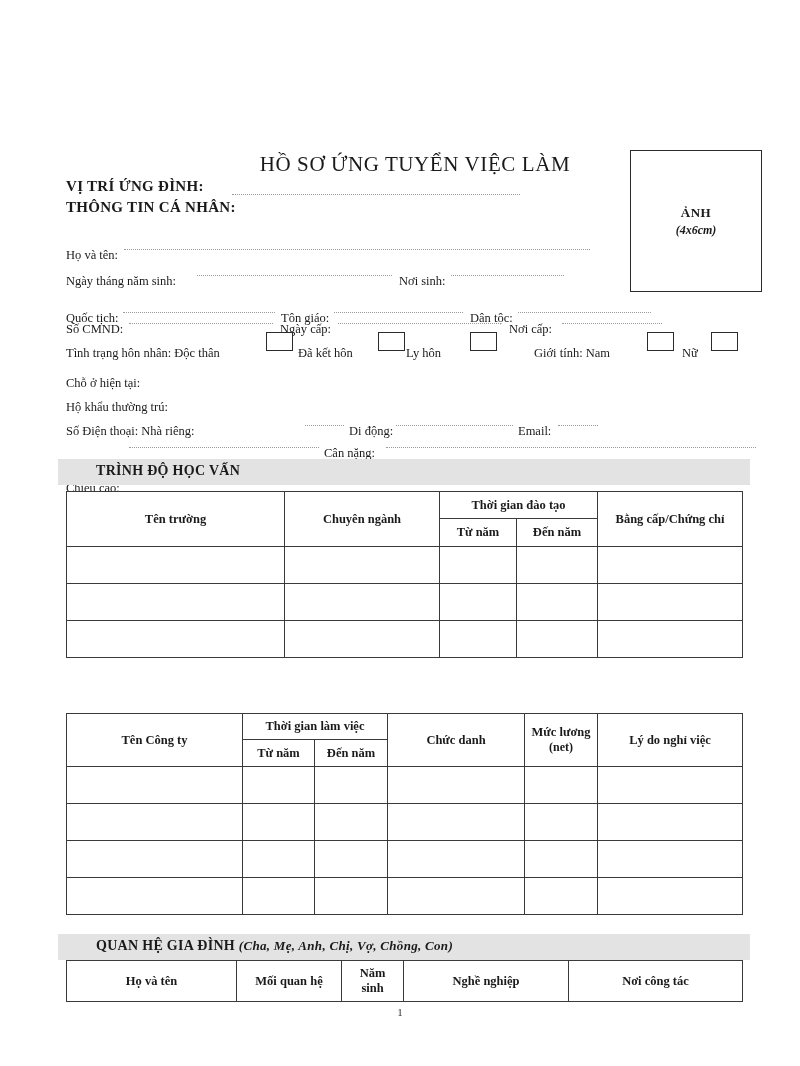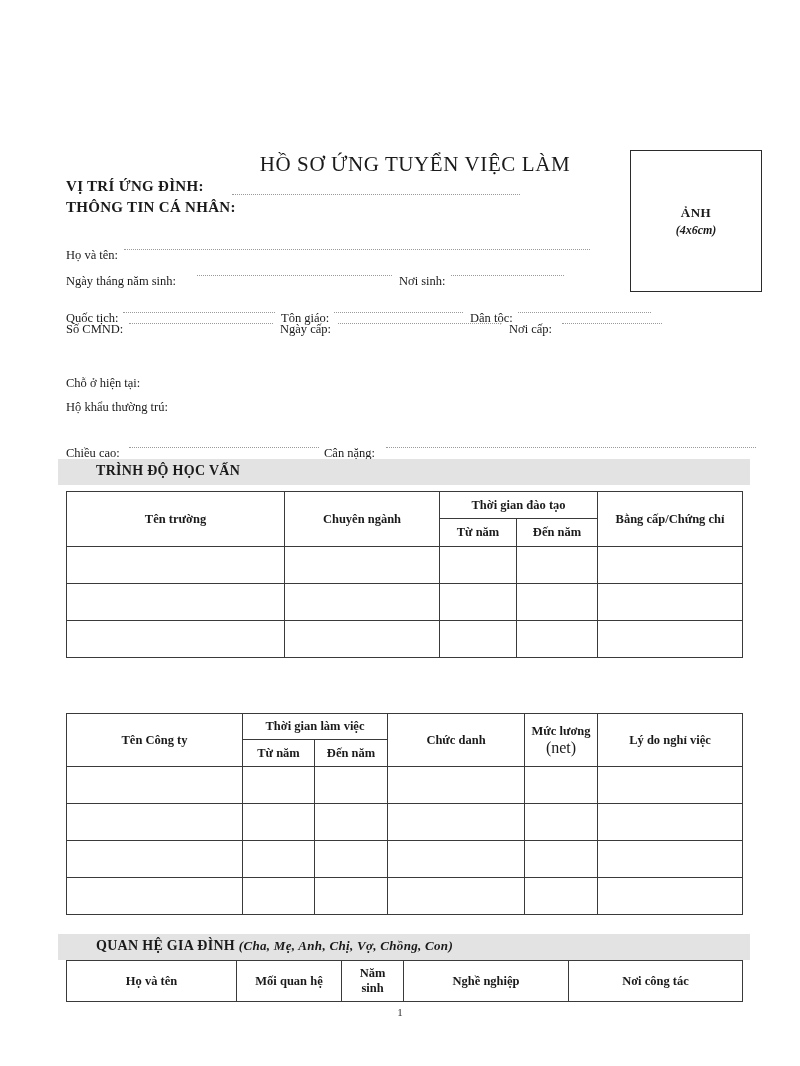--- a/index.html
+++ b/index.html
@@ -165,21 +165,21 @@
   table.form-tbl td, table.form-tbl th {
     border: 1.4px solid #3a3a3a;
     font-size: 12.5px;
     font-weight: bold;
     text-align: center;
     vertical-align: middle;
     padding: 2px 3px;
     font-family: "Liberation Serif", serif;
   }
   table.form-tbl td.blank { height: 37px; }
-  table.form-tbl .sub { font-size: 16px; font-weight: normal; text-align: right; }
+  table.form-tbl .sub { font-size: 12px; font-weight: bold; text-align: right; }
 
   
   .page-num {
     position: absolute;
     left: 0; top: 1006px;
     width: 800px;
     text-align: center;
     font-size: 11px;
     color: #333;
   }
@@ -224,33 +224,53 @@
 
   <div class="field-row" style="top:310px;">
     <span class="lbl" style="left:0;">Số CMND:</span>
     <span class="dl" style="left:63px; width:144px;"></span>
     <span class="lbl" style="left:214px;">Ngày cấp:</span>
     <span class="dl" style="left:272px; width:163px;"></span>
     <span class="lbl" style="left:443px;">Nơi cấp:</span>
     <span class="dl" style="left:496px; width:100px;"></span>
   </div>
 
+  <div class="field-row" style="top:334px;">
+    <span class="lbl" style="left:0;">Tình trạng hôn nhân: Độc thân</span>
+    <span class="cbox" style="left:200px;"></span>
+    <span class="lbl" style="left:232px;">Đã kết hôn</span>
+    <span class="cbox" style="left:312px;"></span>
+    <span class="lbl" style="left:340px;">Ly hôn</span>
+    <span class="cbox" style="left:404px;"></span>
+    <span class="lbl" style="left:468px;">Giới tính:  Nam</span>
+    <span class="cbox" style="left:581px;"></span>
+    <span class="lbl" style="left:616px;">Nữ</span>
+    <span class="cbox" style="left:645px;"></span>
+  </div>
 
   <div class="field-row" style="top:364px;">
     <span class="lbl" style="left:0;">Chỗ ở hiện tại:</span>
     <span class="dl" style="left:122px; width:0px;"></span>
   </div>
 
   <div class="field-row" style="top:388px;">
     <span class="lbl" style="left:0;">Hộ khẩu thường trú:</span>
   </div>
 
+  <div class="field-row" style="top:412px;">
+    <span class="lbl" style="left:0;">Số Điện thoại: Nhà riêng:</span>
+    <span class="dl" style="left:239px; width:39px;"></span>
+    <span class="lbl" style="left:283px;">Di động:</span>
+    <span class="dl" style="left:330px; width:117px;"></span>
+    <span class="lbl" style="left:452px;">Email:</span>
+    <span class="dl" style="left:492px; width:40px;"></span>
+  </div>
 
   <div class="field-row" style="top:434px;">
-    <span class="lbl" style="left:0;">Chiều cao:</span>
+    <span class="lbl" style="left:0;margin-top:35px;">Chiều cao:</span>
     <span class="dl" style="left:63px; width:190px;"></span>
     <span class="lbl" style="left:258px;">Cân nặng:</span>
     <span class="dl" style="left:320px; width:370px;"></span>
   </div>
 
   <div class="band" style="top:459px;">
     <span class="band-txt">TRÌNH ĐỘ HỌC VẤN</span>
   </div>
 
   <table class="form-tbl" style="left:66px; top:491px; width:676px;">

